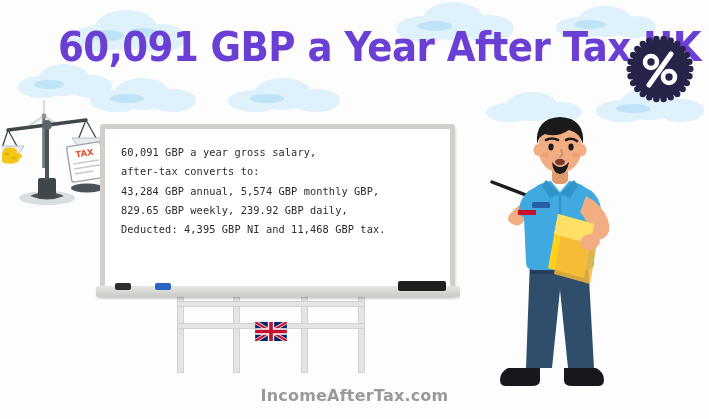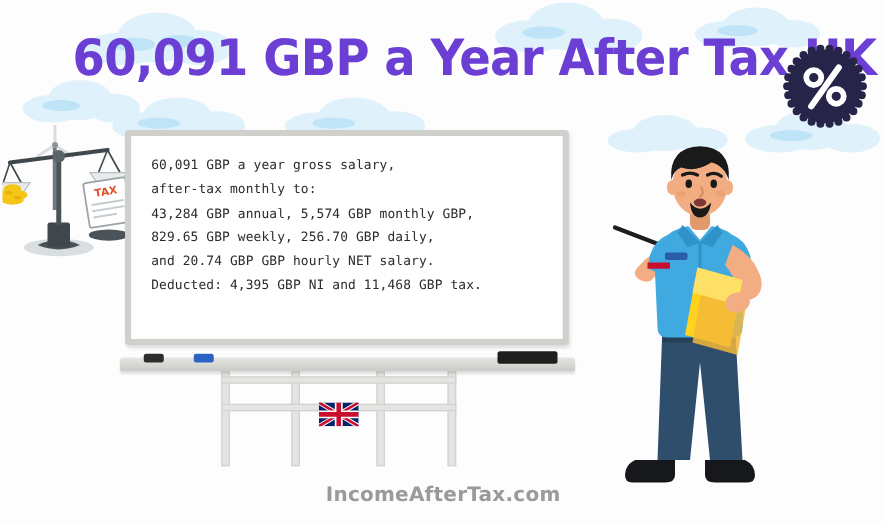--- a/index.html
+++ b/index.html
@@ -27,21 +27,21 @@
 
   
   #percent-badge{position:absolute;left:624px;top:33px;width:72px;height:72px;}
   #percent-badge svg{display:block;}
 
   
   #scale-icon{position:absolute;left:2px;top:96px;width:108px;height:114px;}
   #turbine-icon{position:absolute;left:24px;top:100px;width:40px;height:70px;}
 
   
-  #whiteboard{position:absolute;left:100px;top:104px;width:355px;height:172px;}
+  #whiteboard{position:absolute;left:100px;top:124px;width:355px;height:172px;}
   #wb-frame{
     position:absolute;inset:0;background:#ffffff;
     border:5px solid #cfcfcb;border-radius:3px;
     box-shadow:1px 2px 3px rgba(0,0,0,.13);
   }
   #wb-inner{position:absolute;left:0;top:0;right:0;bottom:0;background:#fff;}
   #wb-text{
     position:absolute;left:16px;top:14px;right:10px;
     color:#2b2b2b;font-size:10.3px;line-height:19.3px;
     font-family:"DejaVu Sans Mono","Liberation Mono",monospace;
@@ -252,24 +252,23 @@
       <path d="M30,0 v36 M0,18 h60" stroke="#ffffff" stroke-width="12"></path>
       <path d="M30,0 v36 M0,18 h60" stroke="#C8102E" stroke-width="7"></path>
     </svg>
   </div>
 
   <div id="whiteboard">
     <div id="wb-frame">
       <div id="wb-inner">
         <div id="wb-text">
           <span class="ln">60,091 GBP a year gross salary,</span>
-          <span class="ln">after-tax monthly to:</span>
+          <span class="ln">after-tax converts to:</span>
           <span class="ln">43,284 GBP annual, 5,574 GBP monthly GBP,</span>
-          <span class="ln">829.65 GBP weekly, 256.70 GBP daily,</span>
-          <span class="ln">and 20.74 GBP GBP hourly NET salary.</span>
+          <span class="ln">829.65 GBP weekly, 239.92 GBP daily,</span>
           <span class="ln">Deducted: 4,395 GBP NI and 11,468 GBP tax.</span>
         </div>
       </div>
     </div>
   </div>
 
   <div id="wb-ledge"></div>
   <div class="marker" id="marker-black"></div>
   <div class="marker" id="marker-blue"></div>
   <div id="eraser"></div>

